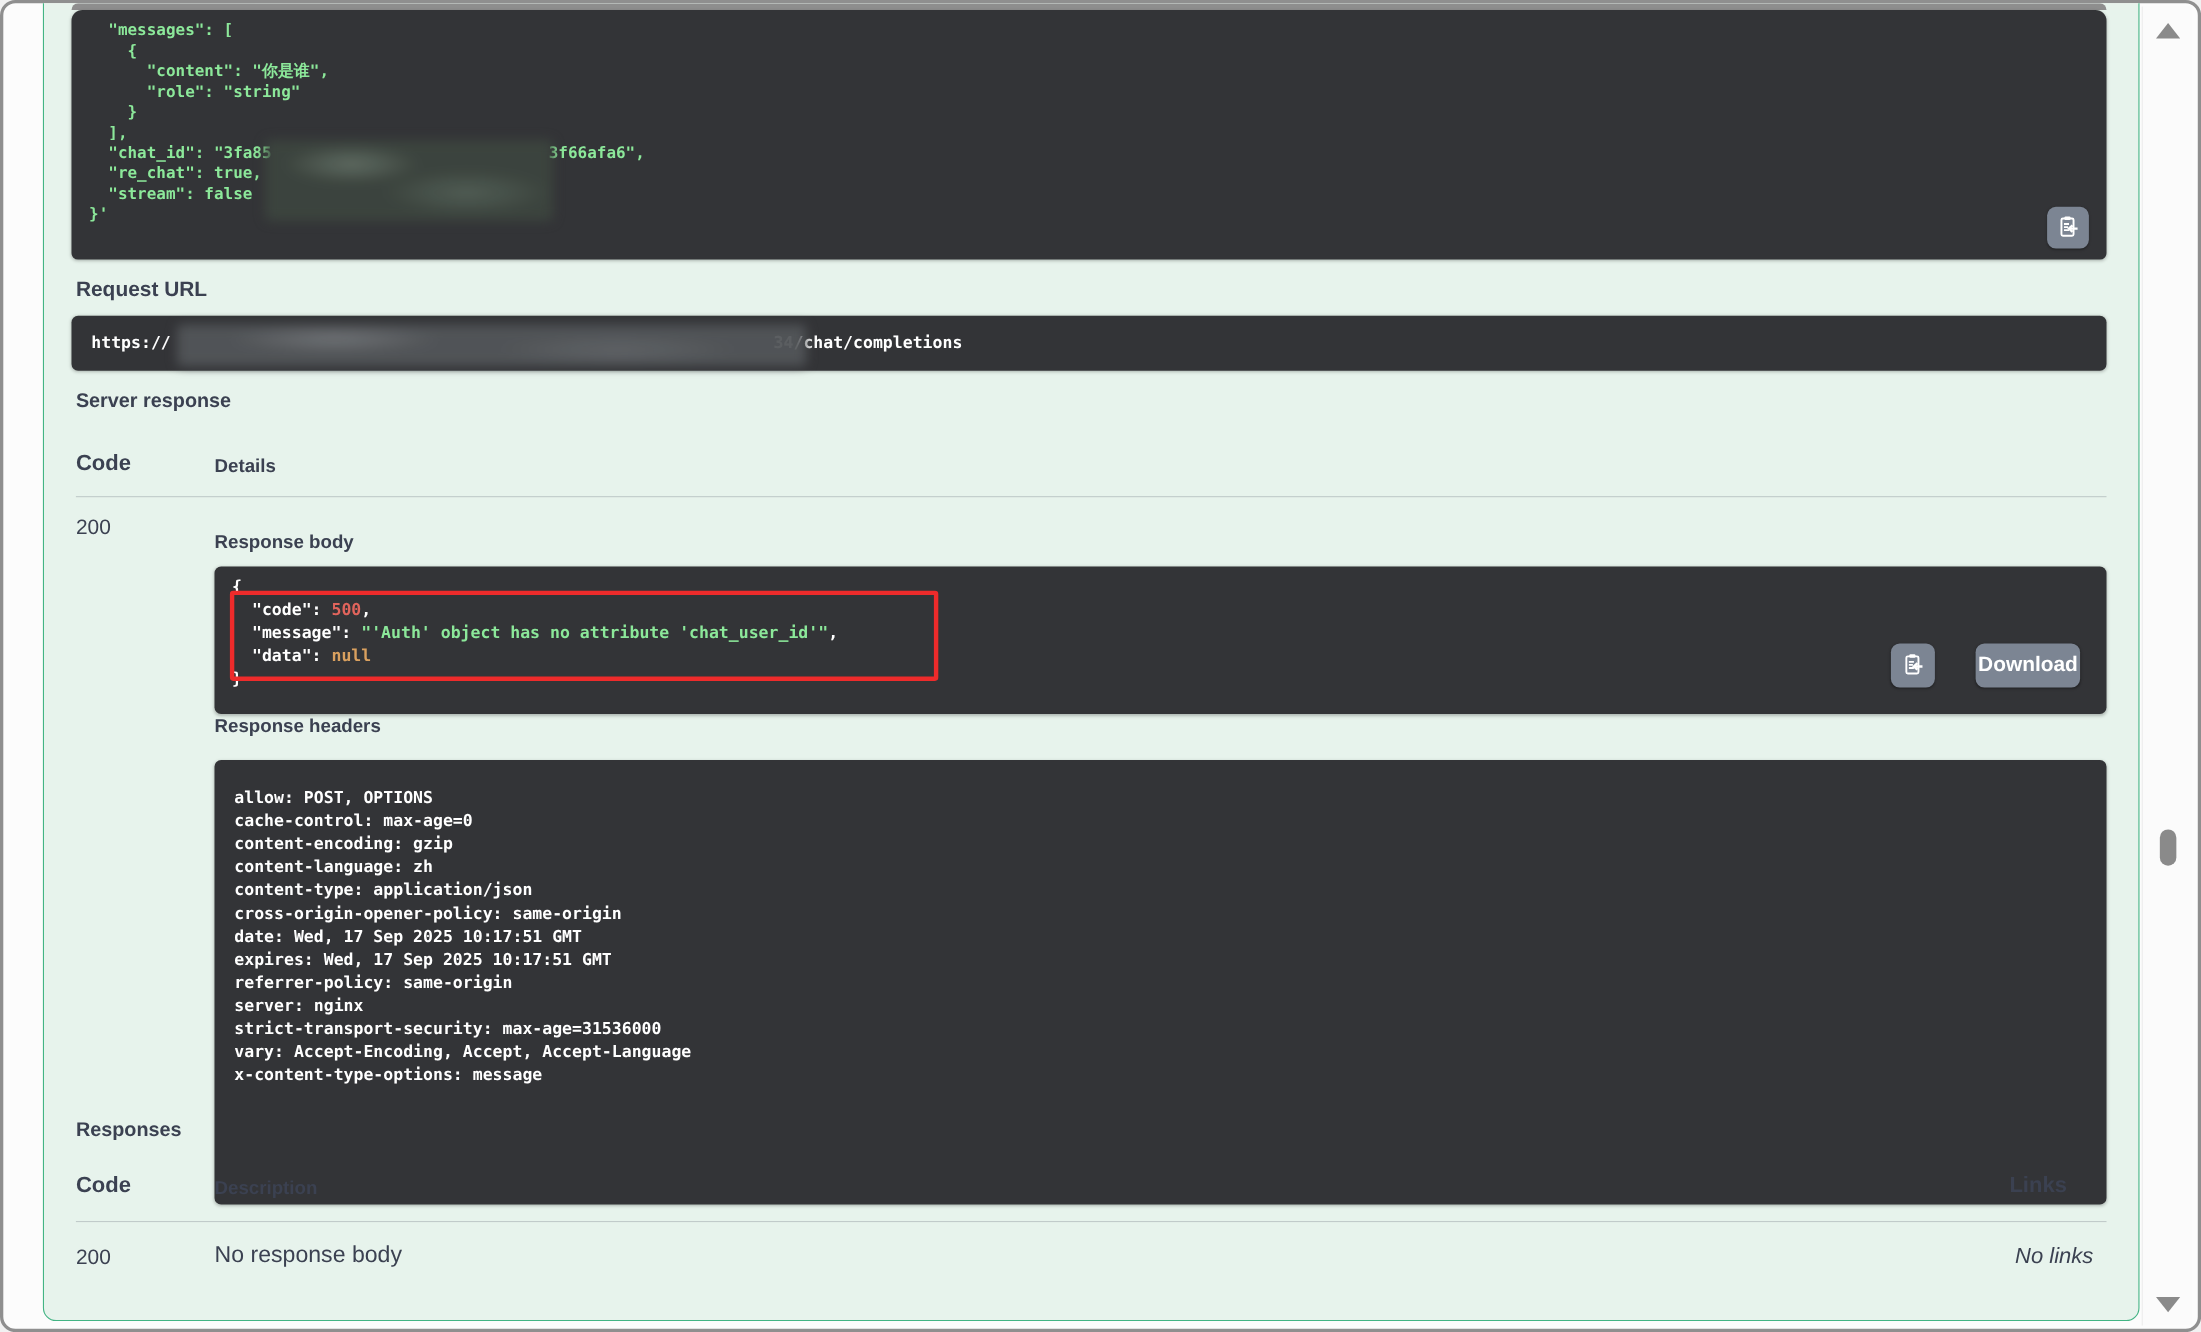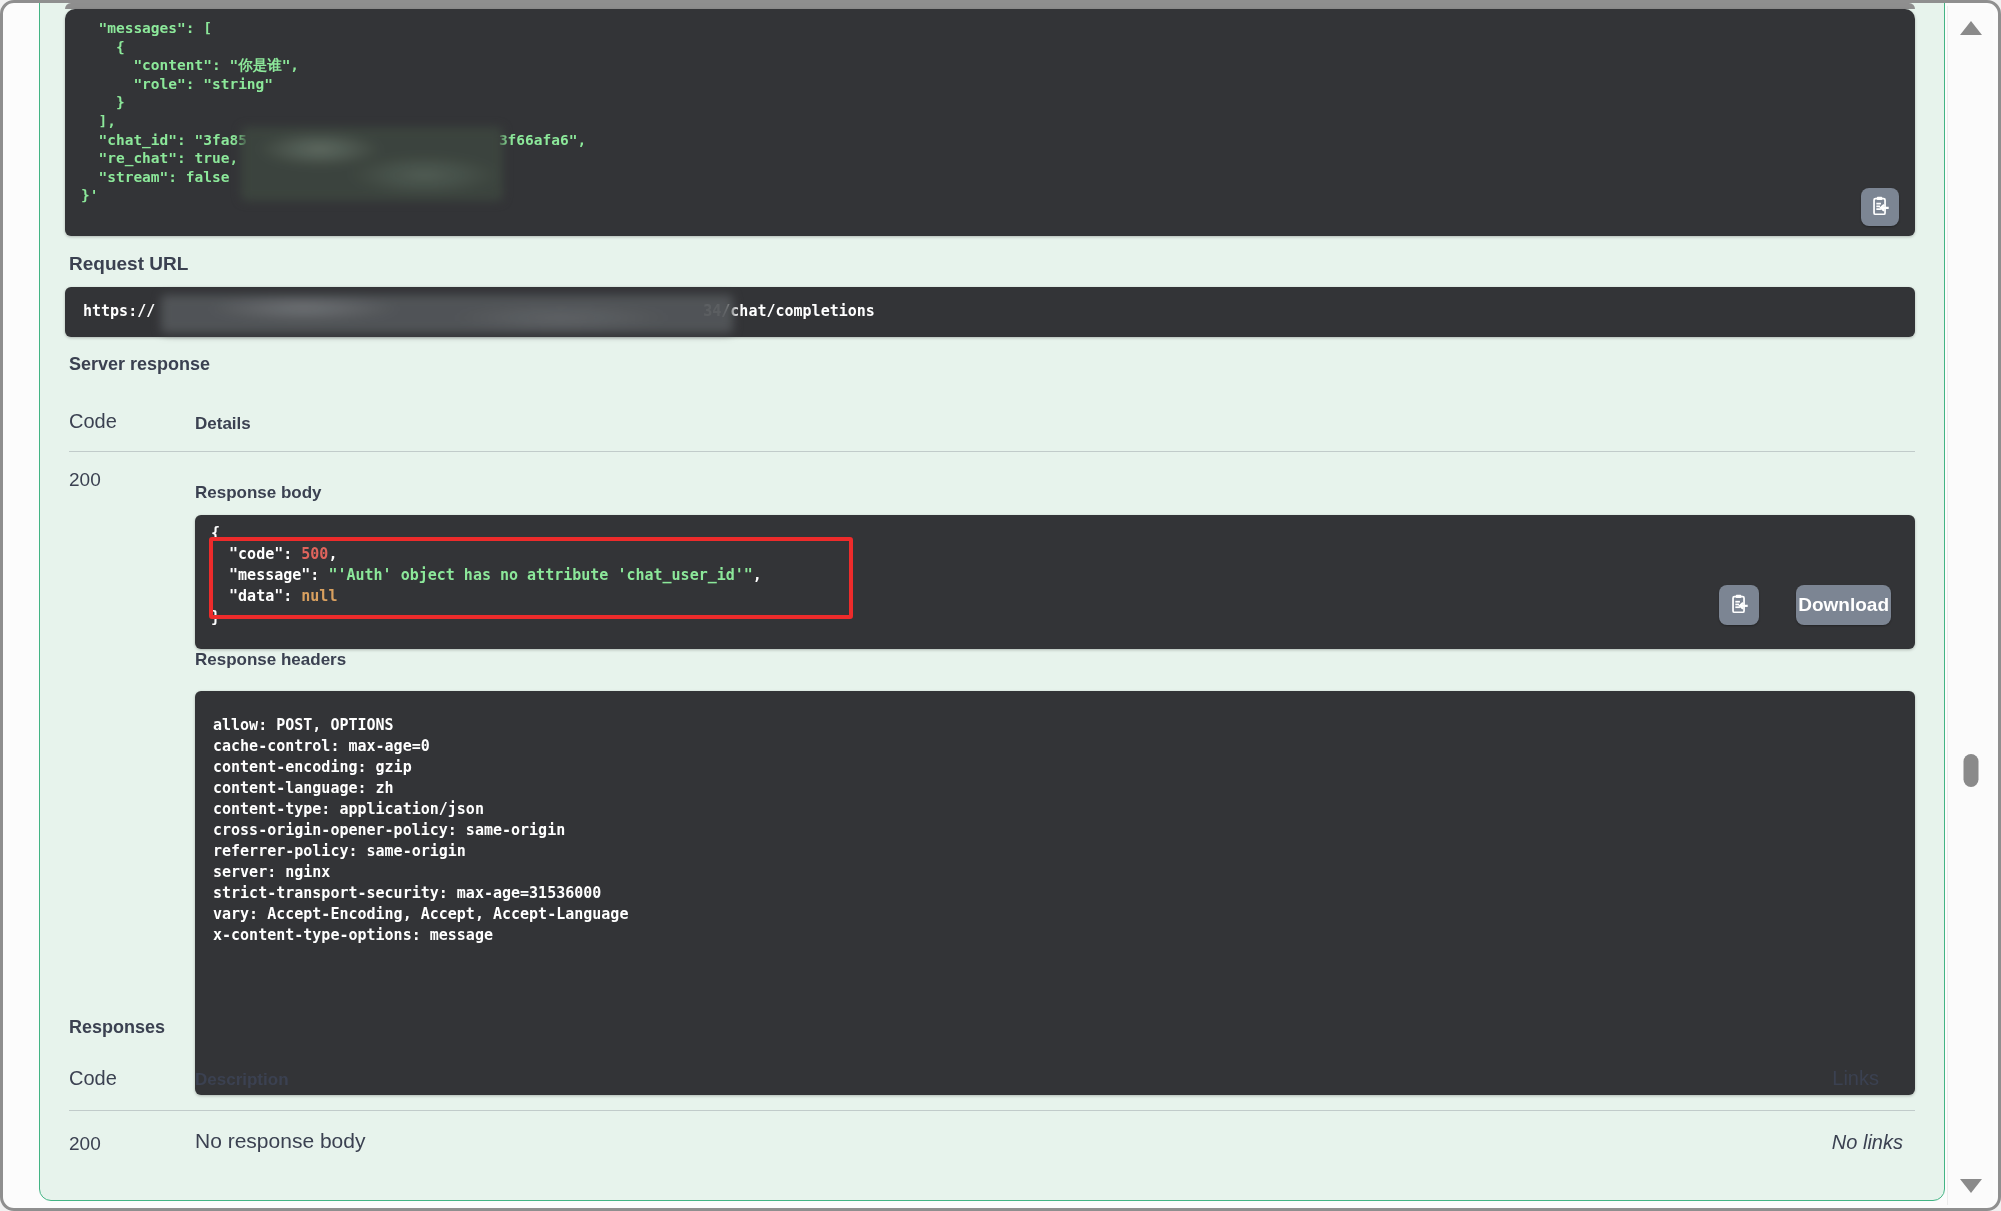--- a/index.html
+++ b/index.html
@@ -65,21 +65,21 @@
   .curl-copy { right:16px; bottom:10px; position:absolute; }
   .resp-copy { right:156px; top:70px; width:40px; height:40px; }
   .download-btn { right:24px; top:70px; height:40px; padding:0 2px;
                   font-size:19px; font-weight:700; font-family:"Liberation Sans", sans-serif; }
 
   
   .lbl { position:absolute; color:#3b4151; }
   .lbl-bold19 { font-size:19px; font-weight:700;text-align:right; }
   .lbl-semi18 { font-size:18px; font-weight:700; }
   .lbl-semi17 { font-size:17px; font-weight:700; }
-  .lbl-col20 { font-size:20px; font-weight:400; }
+  .lbl-col20 { font-size:20px; font-weight:700; }
   .lbl-reg19 { font-size:19px; font-weight:400; }
   .lbl-reg21 { font-size:21px; font-weight:400; }
   .divider { position:absolute; left:66px; width:1846px; height:1px; background:rgba(59,65,81,.22); }
   .italic { font-style:italic; font-size:20px; }
 
   
   .scrollbar { position:absolute; top:3px; bottom:3px; right:5px; width:46px;
                background:#fbfbfb; border-left:1px solid #ececec; }
   .scroll-arrow { position:absolute; left:50%; transform:translateX(-50%); width:0; height:0;
                   border-left:11px solid transparent; border-right:11px solid transparent; cursor:pointer; }
@@ -170,20 +170,22 @@
     <div class="lbl lbl-semi17" style="left:192px; top:647px;">Response headers</div>
     <div class="codeblock headers-block">
       <div>
 
       <div class="code-line">allow: POST, OPTIONS</div>
           <div class="code-line">cache-control: max-age=0</div>
           <div class="code-line">content-encoding: gzip</div>
           <div class="code-line">content-language: zh</div>
           <div class="code-line">content-type: application/json</div>
           <div class="code-line">cross-origin-opener-policy: same-origin</div>
+          <div class="code-line">date: Wed, 17 Sep 2025 10:17:51 GMT</div>
+          <div class="code-line">expires: Wed, 17 Sep 2025 10:17:51 GMT</div>
           <div class="code-line">referrer-policy: same-origin</div>
           <div class="code-line">server: nginx</div>
           <div class="code-line">strict-transport-security: max-age=31536000</div>
           <div class="code-line">vary: Accept-Encoding, Accept, Accept-Language</div>
           <div class="code-line">x-content-type-options: message</div>
         </div>
     </div>
 
     <div class="lbl lbl-semi18" style="left:66px; top:1014px;">Responses</div>
     <div class="lbl lbl-col20" style="left:66px; top:1064px;">Code</div>

